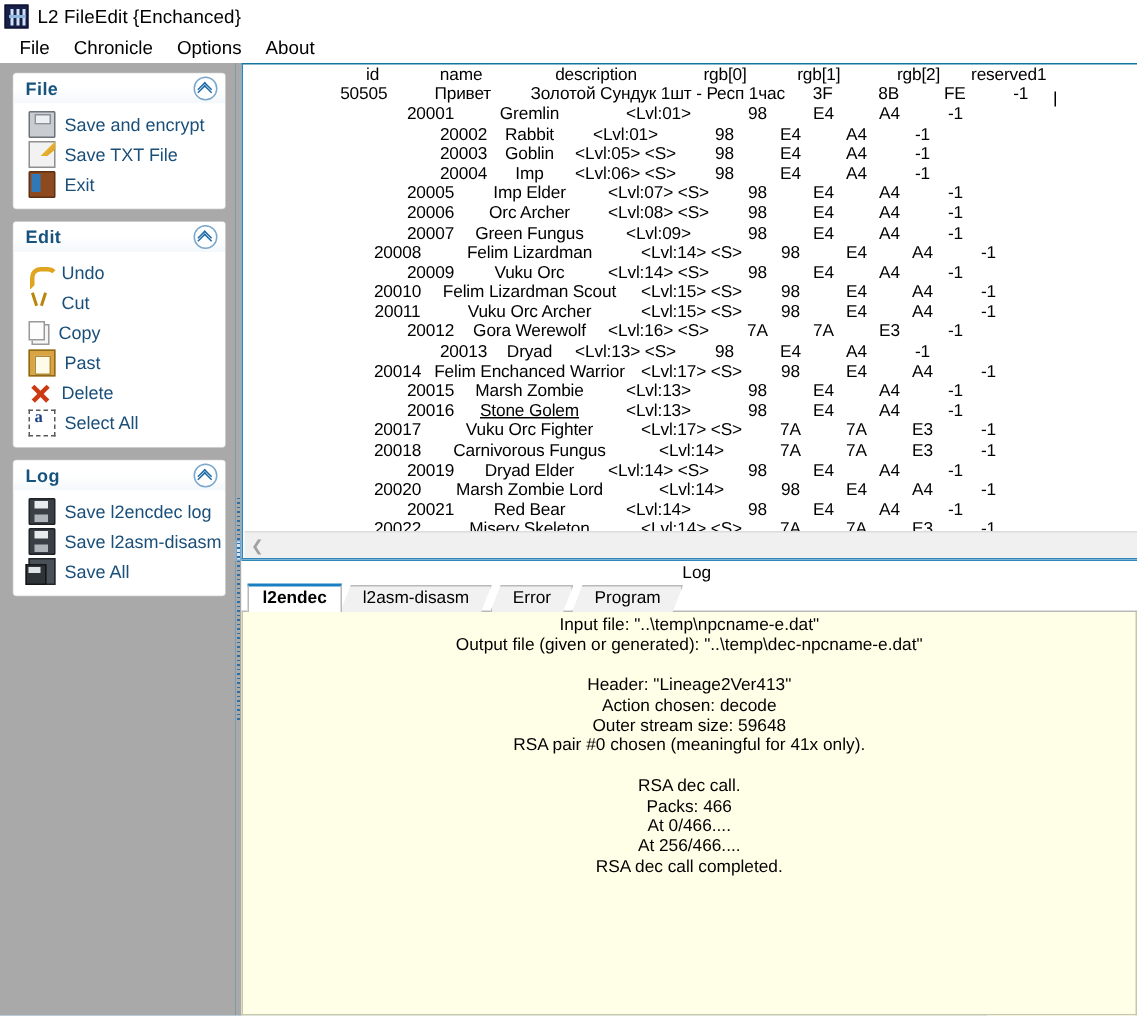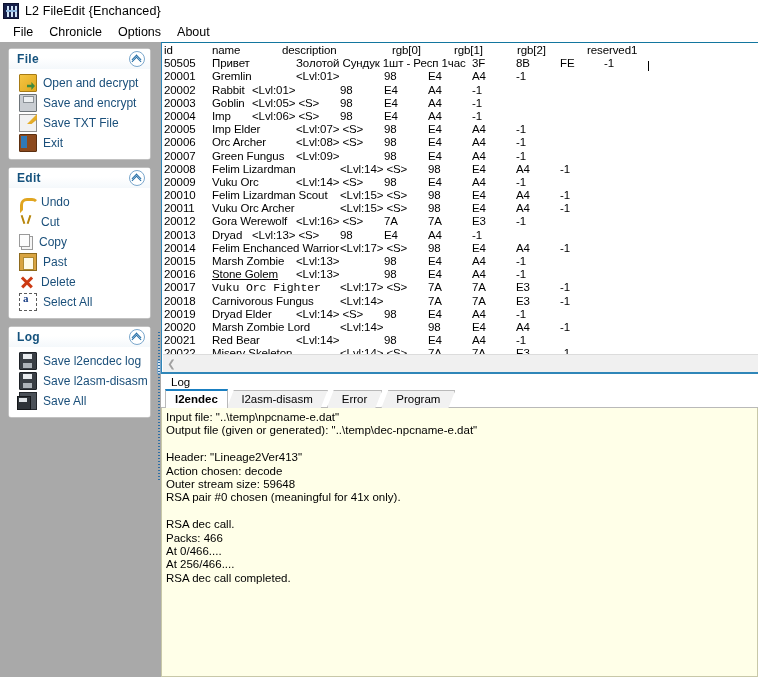--- a/index.html
+++ b/index.html
@@ -6,20 +6,21 @@
     margin: 0; padding: 0;
     width: 758px; height: 677px;
     overflow: hidden;
     background: #ffffff;
     font-family: "Liberation Sans", sans-serif;
   }
   #app {
     position: relative;
     width: 658px; height: 677px;
     background: #0369a1;
+    text-align: center;
   }
 
   
   .titlebar {
     position: absolute; left: 0; top: 0;
     width: 758px; height: 22px;
     display: flex; align-items: center;
     background: #ffffff;
     padding-left: 3px;
     box-sizing: border-box;
@@ -344,24 +345,20 @@
   <div class="body-area">
 
     <div class="sidebar" id="sidebar">
         <div class="panel">
           <div class="panel-header">
             <div class="panel-title">File</div>
             <div class="chevron"></div>
           </div>
           <div class="panel-body">
             <div class="panel-row">
-              <span class="ic ic-open"></span>
-              <span class="panel-label">Open and decrypt</span>
-            </div>
-            <div class="panel-row">
               <span class="ic ic-save"></span>
               <span class="panel-label">Save and encrypt</span>
             </div>
             <div class="panel-row">
               <span class="ic ic-txt"></span>
               <span class="panel-label">Save TXT File</span>
             </div>
             <div class="panel-row">
               <span class="ic ic-exit"></span>
               <span class="panel-label">Exit</span>
@@ -441,21 +438,21 @@
             <div class="grid-row"><span style="width: 48px;">20007</span><span style="width: 84px;">Green Fungus</span><span style="width: 88px;">&lt;Lvl:09&gt;</span><span style="width: 44px;">98</span><span style="width: 44px;">E4</span><span style="width: 44px;">A4</span><span style="width: 44px;">-1</span></div>
             <div class="grid-row"><span style="width: 48px;">20008</span><span style="width: 128px;">Felim Lizardman</span><span style="width: 88px;">&lt;Lvl:14&gt; &lt;S&gt;</span><span style="width: 44px;">98</span><span style="width: 44px;">E4</span><span style="width: 44px;">A4</span><span style="width: 44px;">-1</span></div>
             <div class="grid-row"><span style="width: 48px;">20009</span><span style="width: 84px;">Vuku Orc</span><span style="width: 88px;">&lt;Lvl:14&gt; &lt;S&gt;</span><span style="width: 44px;">98</span><span style="width: 44px;">E4</span><span style="width: 44px;">A4</span><span style="width: 44px;">-1</span></div>
             <div class="grid-row"><span style="width: 48px;">20010</span><span style="width: 128px;">Felim Lizardman Scout</span><span style="width: 88px;">&lt;Lvl:15&gt; &lt;S&gt;</span><span style="width: 44px;">98</span><span style="width: 44px;">E4</span><span style="width: 44px;">A4</span><span style="width: 44px;">-1</span></div>
             <div class="grid-row"><span style="width: 48px;">20011</span><span style="width: 128px;">Vuku Orc Archer</span><span style="width: 88px;">&lt;Lvl:15&gt; &lt;S&gt;</span><span style="width: 44px;">98</span><span style="width: 44px;">E4</span><span style="width: 44px;">A4</span><span style="width: 44px;">-1</span></div>
             <div class="grid-row"><span style="width: 48px;">20012</span><span style="width: 84px;">Gora Werewolf</span><span style="width: 88px;">&lt;Lvl:16&gt; &lt;S&gt;</span><span style="width: 44px;">7A</span><span style="width: 44px;">7A</span><span style="width: 44px;">E3</span><span style="width: 44px;">-1</span></div>
             <div class="grid-row"><span style="width: 48px;">20013</span><span style="width: 40px;">Dryad</span><span style="width: 88px;">&lt;Lvl:13&gt; &lt;S&gt;</span><span style="width: 44px;">98</span><span style="width: 44px;">E4</span><span style="width: 44px;">A4</span><span style="width: 44px;">-1</span></div>
             <div class="grid-row"><span style="width: 48px;">20014</span><span style="width: 128px;">Felim Enchanced Warrior</span><span style="width: 88px;">&lt;Lvl:17&gt; &lt;S&gt;</span><span style="width: 44px;">98</span><span style="width: 44px;">E4</span><span style="width: 44px;">A4</span><span style="width: 44px;">-1</span></div>
             <div class="grid-row"><span style="width: 48px;">20015</span><span style="width: 84px;">Marsh Zombie</span><span style="width: 88px;">&lt;Lvl:13&gt;</span><span style="width: 44px;">98</span><span style="width: 44px;">E4</span><span style="width: 44px;">A4</span><span style="width: 44px;">-1</span></div>
             <div class="grid-row"><span style="width: 48px;">20016</span><span style="width: 84px; text-decoration: underline;">Stone Golem</span><span style="width: 88px;">&lt;Lvl:13&gt;</span><span style="width: 44px;">98</span><span style="width: 44px;">E4</span><span style="width: 44px;">A4</span><span style="width: 44px;">-1</span></div>
-            <div class="grid-row"><span style="width: 48px;">20017</span><span style="width: 128px; font-family: Liberation Mono, monospace;">Vuku Orc Fighter</span><span style="width: 88px;">&lt;Lvl:17&gt; &lt;S&gt;</span><span style="width: 44px;">7A</span><span style="width: 44px;">7A</span><span style="width: 44px;">E3</span><span style="width: 44px;">-1</span></div>
+            <div class="grid-row"><span style="width: 48px;">20017</span><span style="width: 128px;">Vuku Orc Fighter</span><span style="width: 88px;">&lt;Lvl:17&gt; &lt;S&gt;</span><span style="width: 44px;">7A</span><span style="width: 44px;">7A</span><span style="width: 44px;">E3</span><span style="width: 44px;">-1</span></div>
             <div class="grid-row"><span style="width: 48px;">20018</span><span style="width: 128px;">Carnivorous Fungus</span><span style="width: 88px;">&lt;Lvl:14&gt;</span><span style="width: 44px;">7A</span><span style="width: 44px;">7A</span><span style="width: 44px;">E3</span><span style="width: 44px;">-1</span></div>
             <div class="grid-row"><span style="width: 48px;">20019</span><span style="width: 84px;">Dryad Elder</span><span style="width: 88px;">&lt;Lvl:14&gt; &lt;S&gt;</span><span style="width: 44px;">98</span><span style="width: 44px;">E4</span><span style="width: 44px;">A4</span><span style="width: 44px;">-1</span></div>
             <div class="grid-row"><span style="width: 48px;">20020</span><span style="width: 128px;">Marsh Zombie Lord</span><span style="width: 88px;">&lt;Lvl:14&gt;</span><span style="width: 44px;">98</span><span style="width: 44px;">E4</span><span style="width: 44px;">A4</span><span style="width: 44px;">-1</span></div>
             <div class="grid-row"><span style="width: 48px;">20021</span><span style="width: 84px;">Red Bear</span><span style="width: 88px;">&lt;Lvl:14&gt;</span><span style="width: 44px;">98</span><span style="width: 44px;">E4</span><span style="width: 44px;">A4</span><span style="width: 44px;">-1</span></div>
             <div class="grid-row"><span style="width: 48px;">20022</span><span style="width: 128px;">Misery Skeleton</span><span style="width: 88px;">&lt;Lvl:14&gt; &lt;S&gt;</span><span style="width: 44px;">7A</span><span style="width: 44px;">7A</span><span style="width: 44px;">E3</span><span style="width: 44px;">-1</span></div>
           </div>
         <div class="hscroll">
           <div class="hscroll-left">❮</div>
         </div>
       </div>

